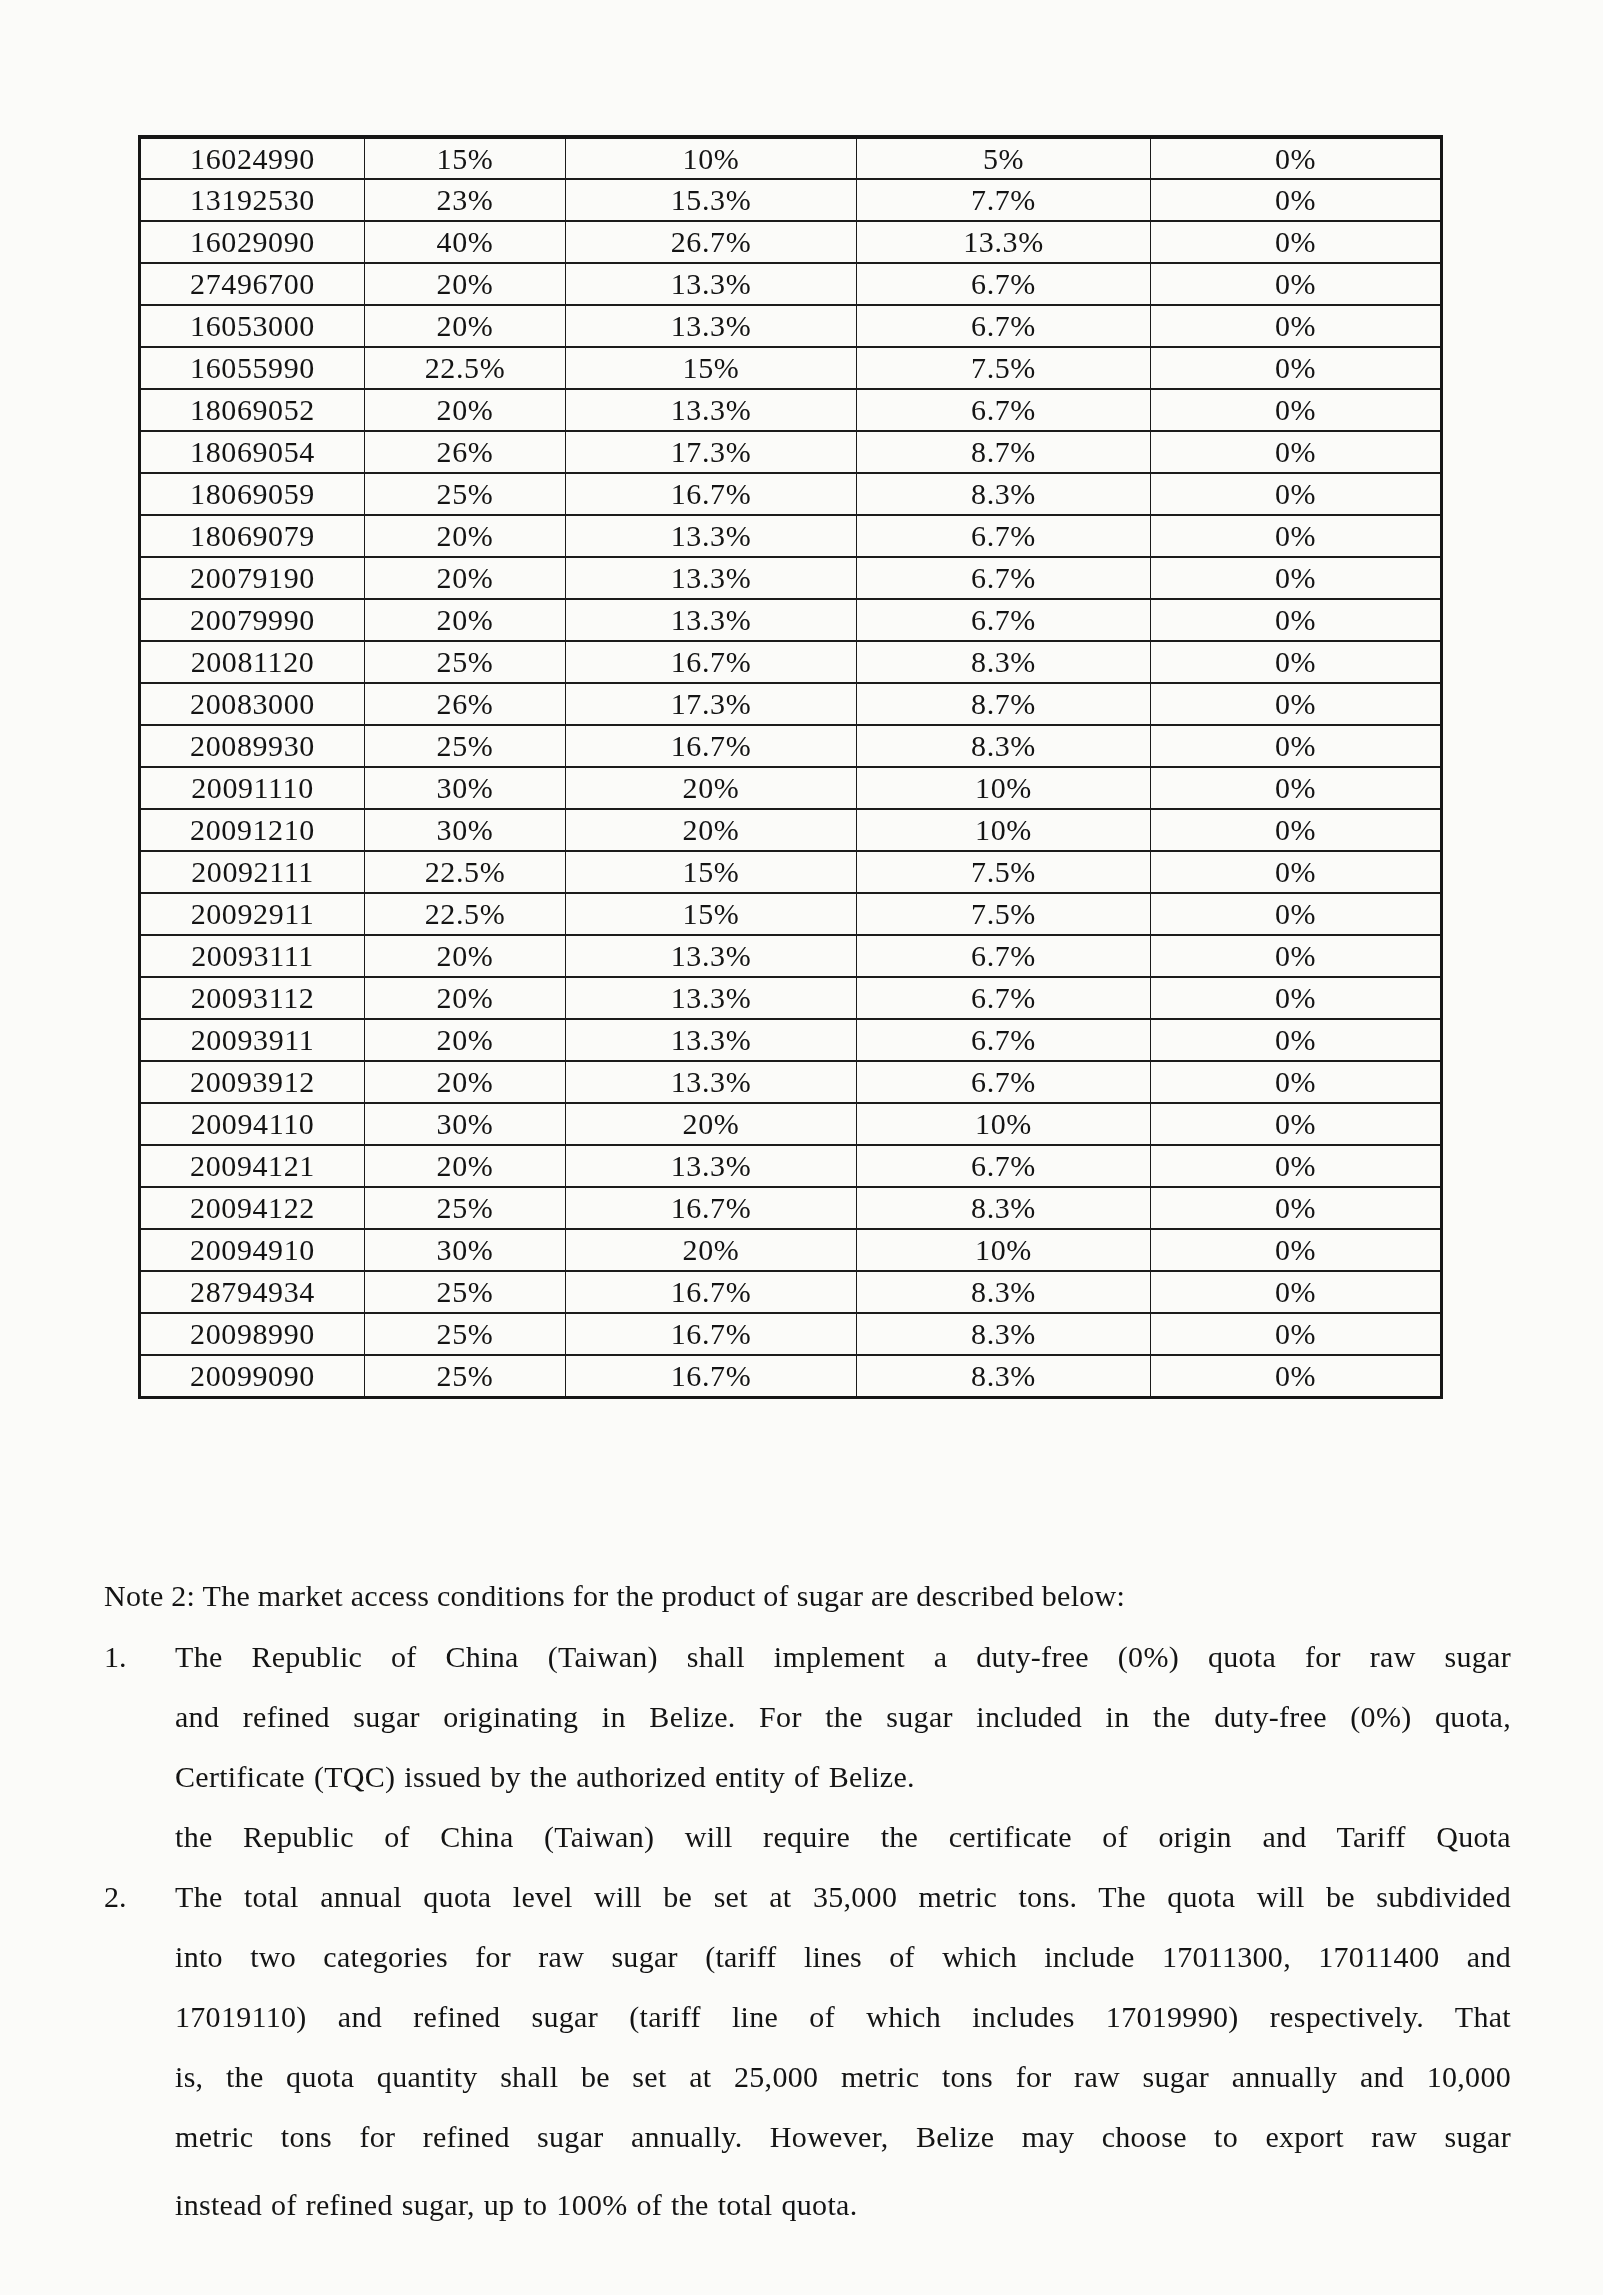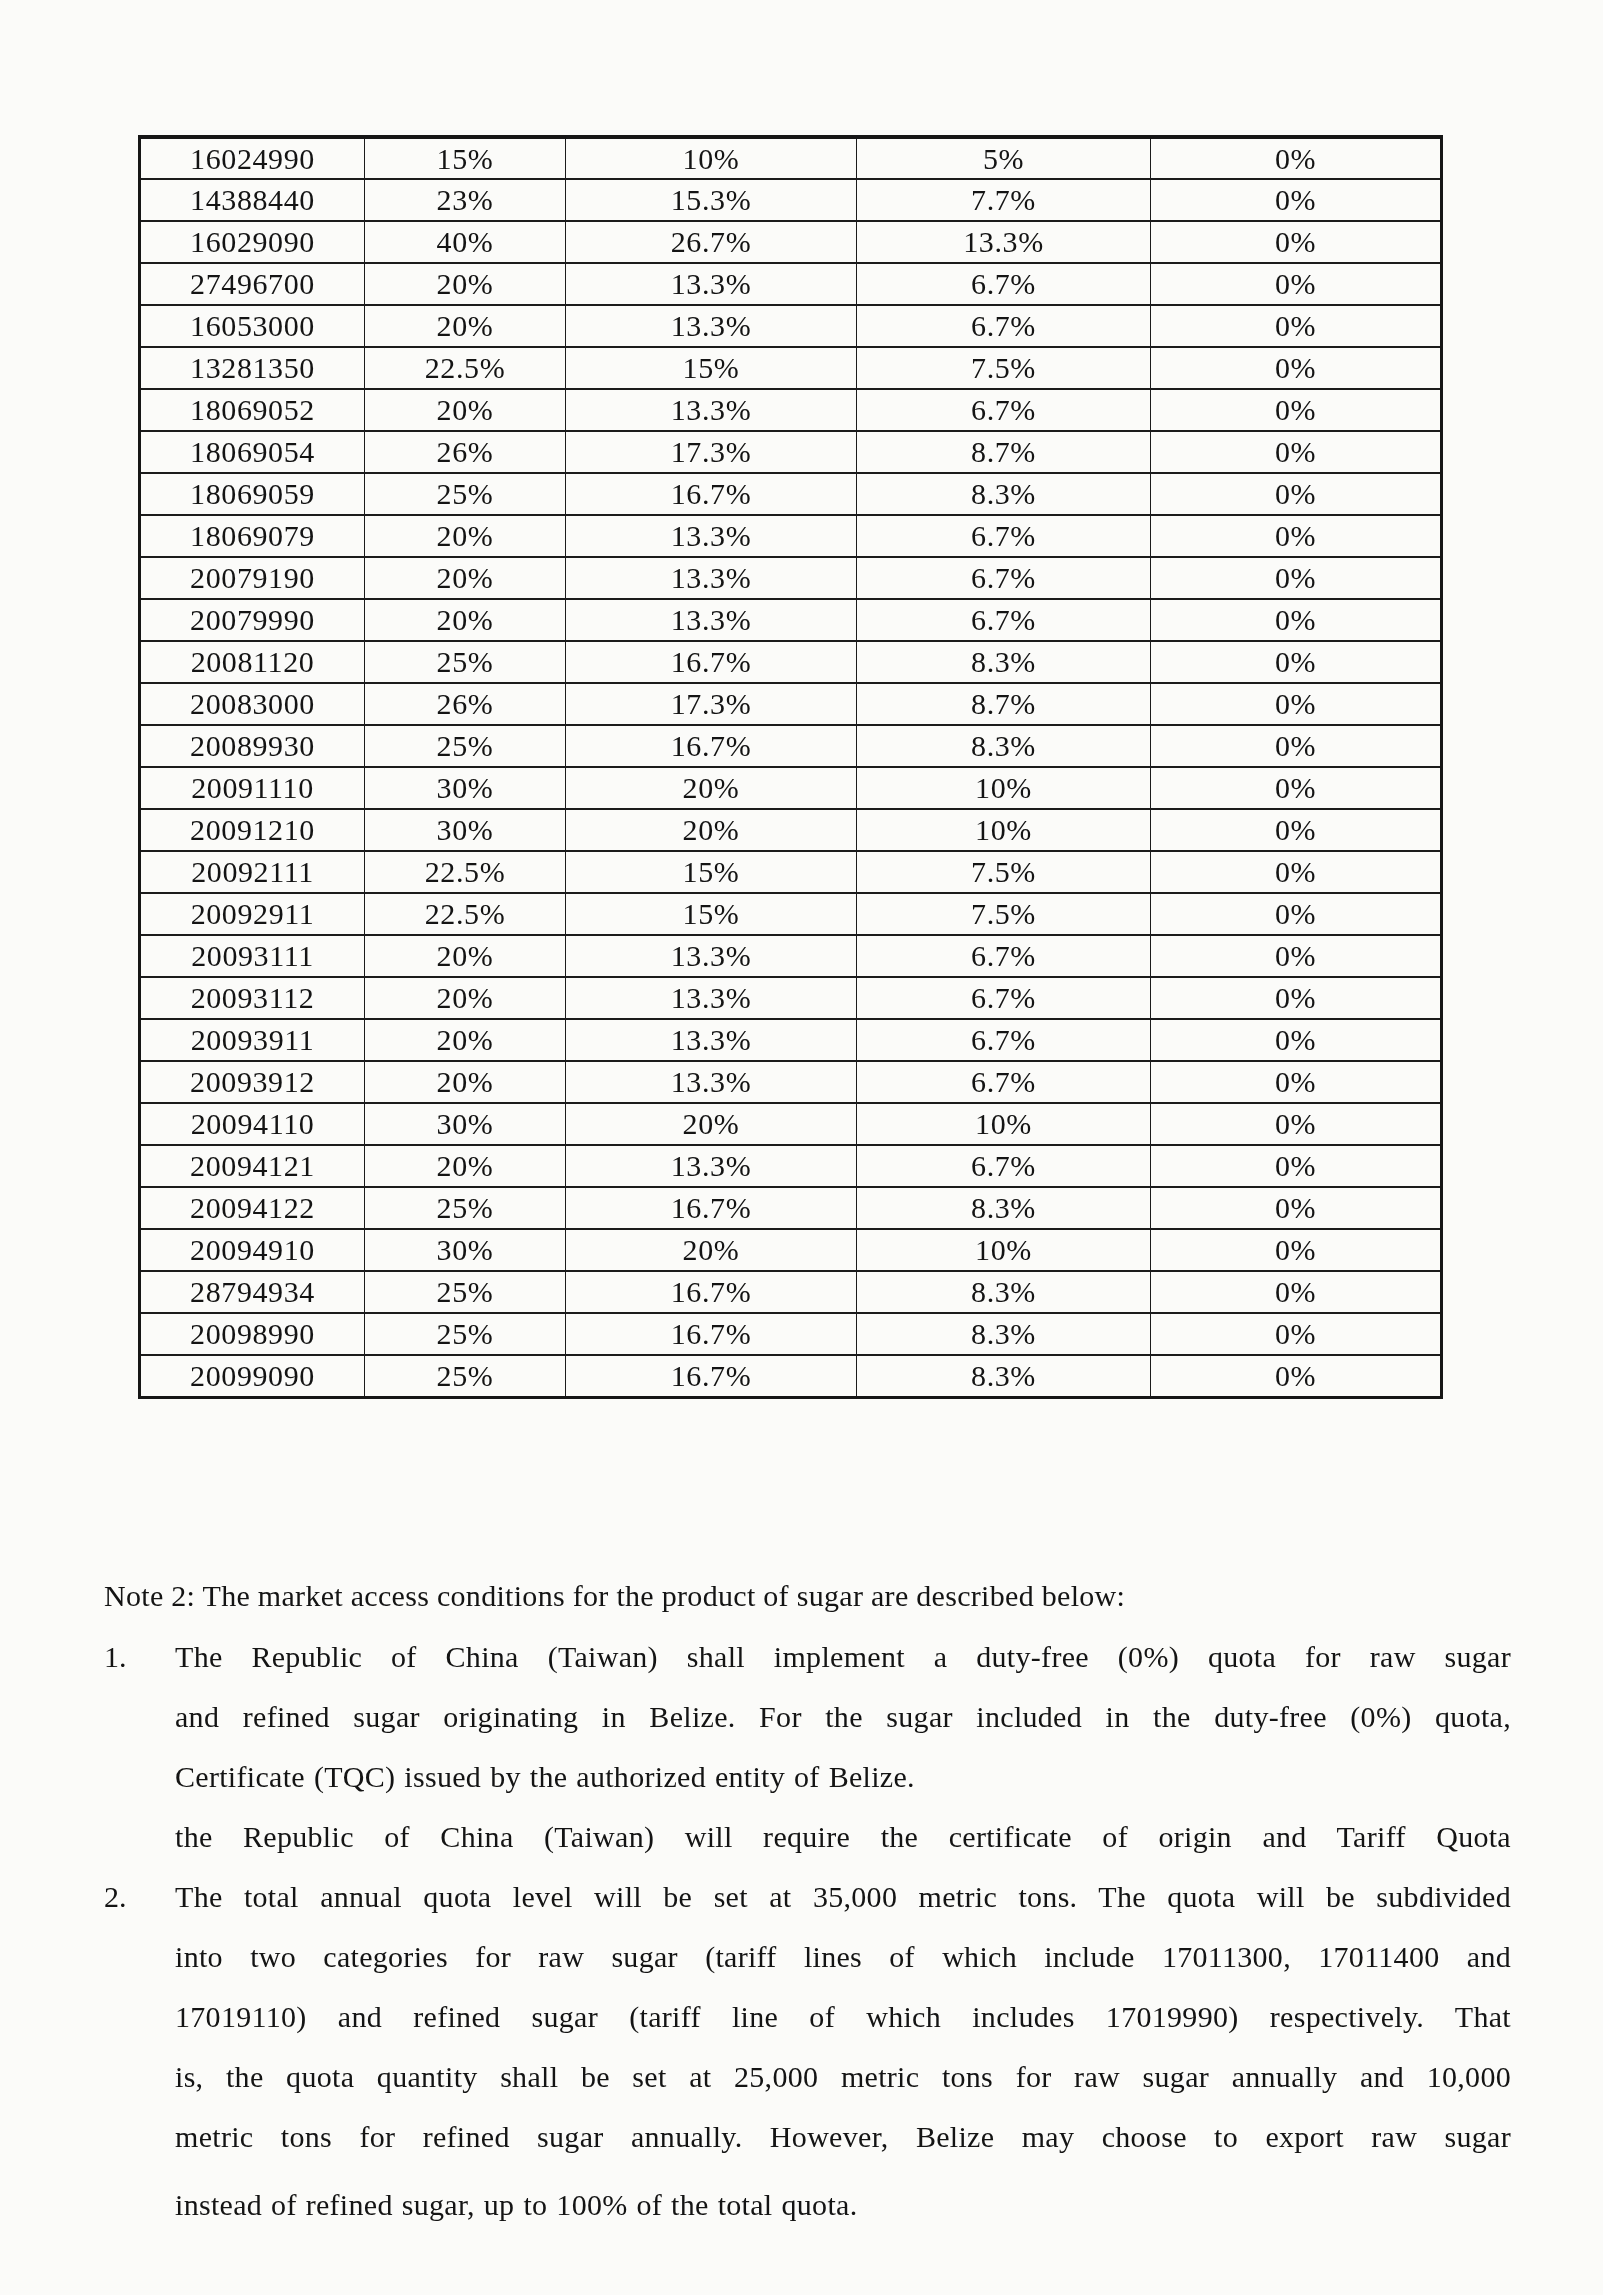--- a/index.html
+++ b/index.html
@@ -102,21 +102,21 @@
     </colgroup>
     <tbody id="tariff-tbody">
         <tr>
           <td>16024990</td>
           <td>15%</td>
           <td>10%</td>
           <td>5%</td>
           <td>0%</td>
         </tr>
         <tr>
-          <td>14388440</td>
+          <td>13192530</td>
           <td>23%</td>
           <td>15.3%</td>
           <td>7.7%</td>
           <td>0%</td>
         </tr>
         <tr>
           <td>16029090</td>
           <td>40%</td>
           <td>26.7%</td>
           <td>13.3%</td>
@@ -130,21 +130,21 @@
           <td>0%</td>
         </tr>
         <tr>
           <td>16053000</td>
           <td>20%</td>
           <td>13.3%</td>
           <td>6.7%</td>
           <td>0%</td>
         </tr>
         <tr>
-          <td>13281350</td>
+          <td>16055990</td>
           <td>22.5%</td>
           <td>15%</td>
           <td>7.5%</td>
           <td>0%</td>
         </tr>
         <tr>
           <td>18069052</td>
           <td>20%</td>
           <td>13.3%</td>
           <td>6.7%</td>

